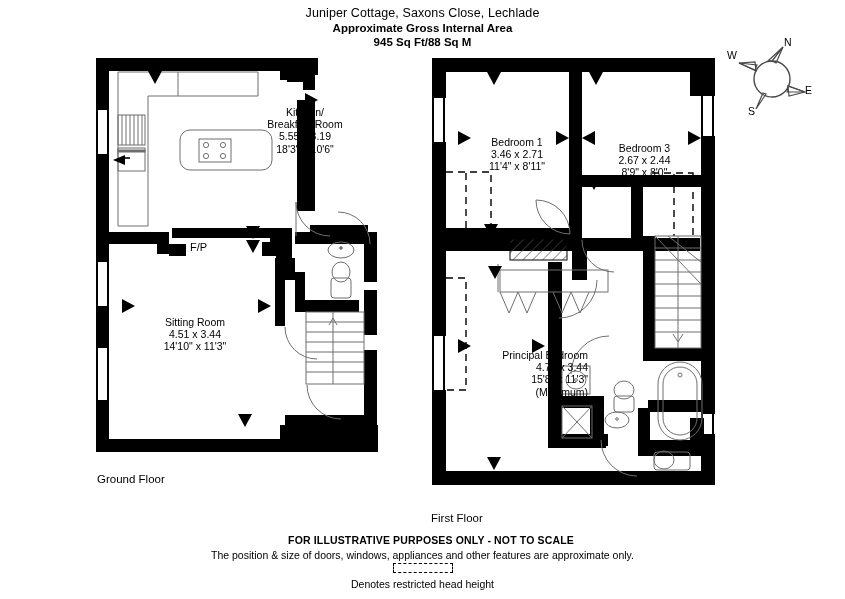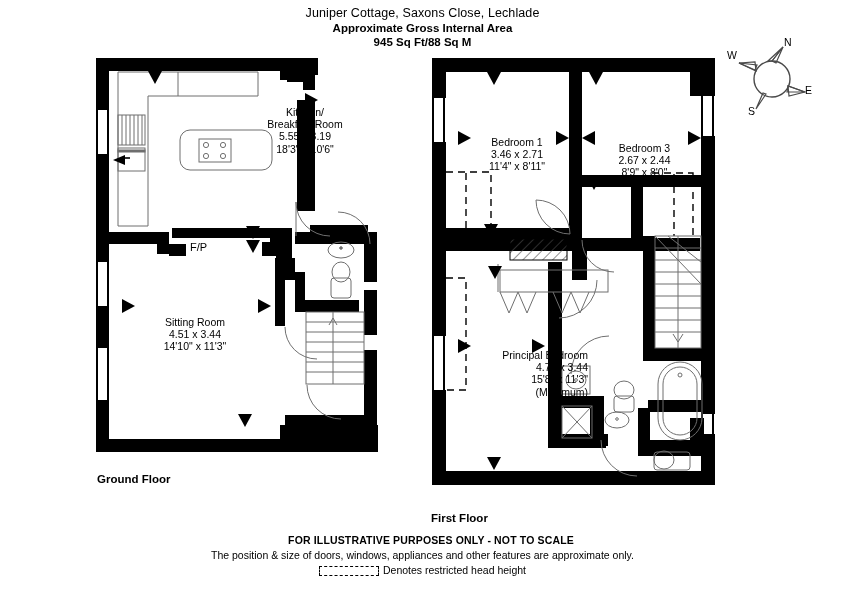--- a/index.html
+++ b/index.html
@@ -14,29 +14,29 @@
   }
   #page{position:relative;width:845px;height:599px;}
 
   
   .hdr{position:absolute;left:0;right:0;top:6px;text-align:center;}
   .hdr .l1{font-size:12.5px;font-weight:normal;letter-spacing:.1px;line-height:15px;}
   .hdr .l2{font-size:11.5px;font-weight:bold;line-height:14px;}
   .hdr .l3{font-size:11.5px;font-weight:bold;line-height:14px;}
 
   
-  .floor-cap{position:absolute;font-size:11.5px;font-weight:bold;}
+  .floor-cap{position:absolute;font-size:11.5px;font-weight:normal;}
   #gf-cap{left:97px;top:473px;}
   #ff-cap{left:431px;top:512px;}
 
   
   .ftr{position:absolute;left:0;right:0;top:533px;text-align:center;}
   .ftr .f1{font-size:10.5px;font-weight:bold;line-height:15px;letter-spacing:.15px;padding-left:17px;}
   .ftr .f2{font-size:10.5px;line-height:15px;}
-  .ftr .f3{font-size:10.5px;line-height:15px;display:flex;justify-content:center;align-items:center;gap:4px;}
+  .ftr .f3{font-size:10.5px;line-height:15px;display:flex;justify-content:center;align-items:center;gap:4px;flex-direction:column;}
   .ftr .f4{font-size:10.5px;line-height:15px;}
   .legendbox{display:inline-block;width:58px;height:8px;border:1.4px dashed #000;}
 
   
   svg{display:block;}
   .plan-wrap{position:absolute;}
   #gf-wrap{left:0px;top:0px;}
   #ff-wrap{left:0px;top:0px;}
 
   

